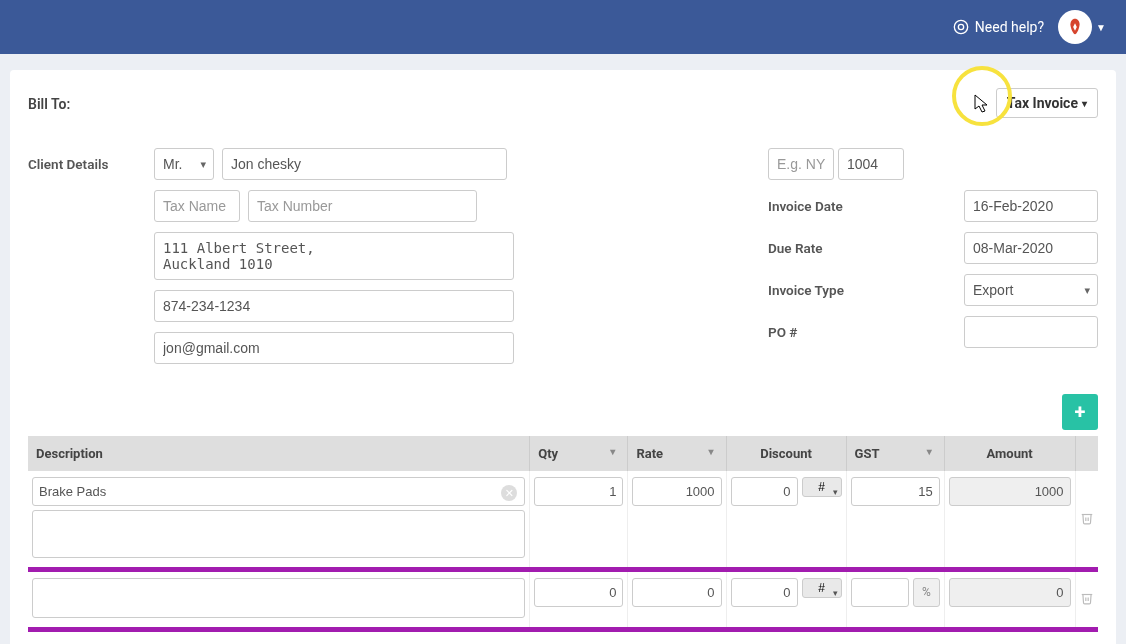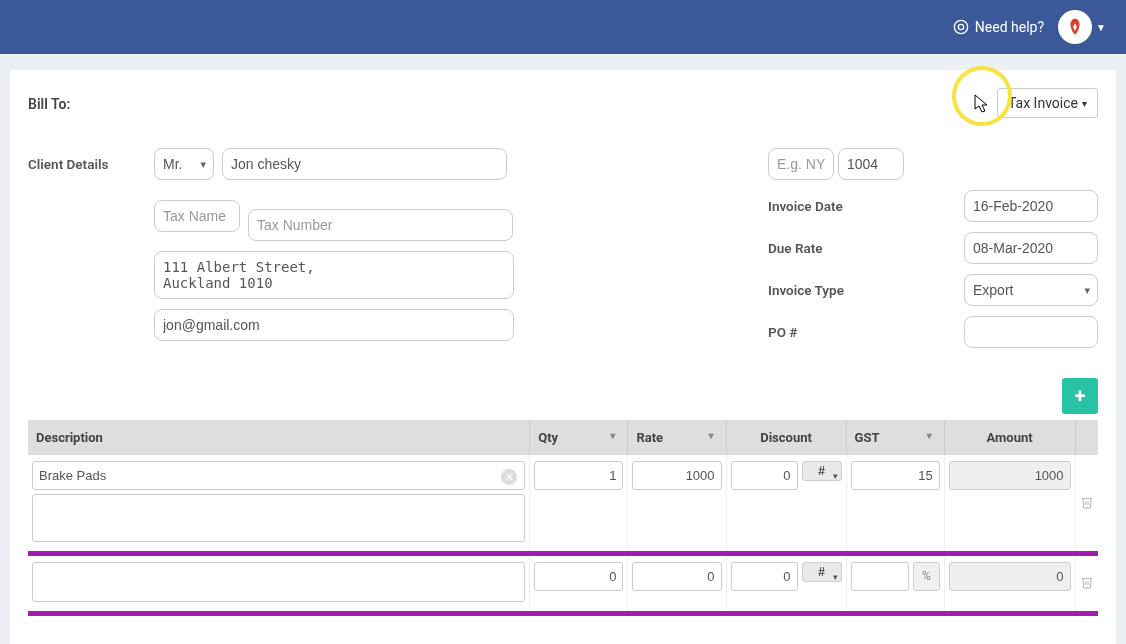--- a/index.html
+++ b/index.html
@@ -52,21 +52,21 @@
 .billto-label {
   font-weight: 600;
   color: #444;
   padding-left: 12px;
   padding-top: 8px;
 }
 .invoice-type-dd {
   border: 1px solid #ccc;
   border-radius: 3px;
   padding: 6px 10px;
-  font-weight: 400;
+  font-weight: 700;
   color: #333;
   cursor: pointer;
   display: flex; align-items: center; gap: 4px;
   position: relative;
 }
 .highlight-circle {
   position: absolute;
   width: 60px; height: 60px;
   border: 4px solid #f7e23e;
   border-radius: 50%;
@@ -85,40 +85,40 @@
   margin-top: 30px;
   gap: 40px;
 }
 .left-col { flex: 1; }
 .right-col { width: 330px; }
 
 .field-row { display: flex; align-items: center; gap: 8px; margin-bottom: 10px; }
 .lbl { width: 118px; font-weight: 600; color: #555; font-size: 13.5px; }
 .inp, .sel, .ta {
   border: 1px solid #ccc;
-  border-radius: 8px;
+  border-radius: 3px;
   padding: 7px 8px;
   font-size: 14px;
   color: #555;
   background: #fff;
 }
 .inp::placeholder, .ta::placeholder { color: #999; }
 .sel { appearance: none; padding-right: 24px; background-image: none; position: relative; }
 .sel-wrap { position: relative; display: inline-block; }
 .sel-wrap::after {
   content: "▾"; position: absolute; right: 8px; top: 50%;
   transform: translateY(-50%); color: #666; font-size: 11px; pointer-events: none;
 }
 .ta { resize: none; }
 
 .w-sm { width: 60px; }
 .w-md { width: 285px; }
 .w-full { width: 360px; }
 .w-tax1 { width: 86px; }
-.w-tax2 { width: 265px; margin-top: 19px; }
+.w-tax2 { width: 229px; }
 
 .check-btn {
   width: 30px; height: 34px;
   border: 1px solid #ccc; border-radius: 3px;
   display: flex; align-items: center; justify-content: center;
   cursor: pointer; color: #aaa; background: #fff;
 }
 
 .offset { margin-left: 126px; }
 
@@ -252,20 +252,23 @@
         </span>
         <input class="inp w-md" value="Jon chesky" style="">
       </div>
       <div class="field-row offset">
         <input class="inp w-tax1" placeholder="Tax Name" style="">
         <input class="inp w-tax2" placeholder="Tax Number" style="">
       </div>
       <div class="field-row offset">
         <textarea class="ta w-full" rows="2" style="">111 Albert Street,
 Auckland 1010</textarea>
+      </div>
+      <div class="field-row offset">
+        <input class="inp w-full" value="874-234-1234" style="">
       </div>
       <div class="field-row offset">
         <input class="inp w-full" value="jon@gmail.com" style="">
       </div>
     </div>
 
     <div class="right-col">
       <div class="right-row">
         <div class="r-inp-grp">
           <input class="inp r-inp-sm" placeholder="E.g. NYC" style="">

